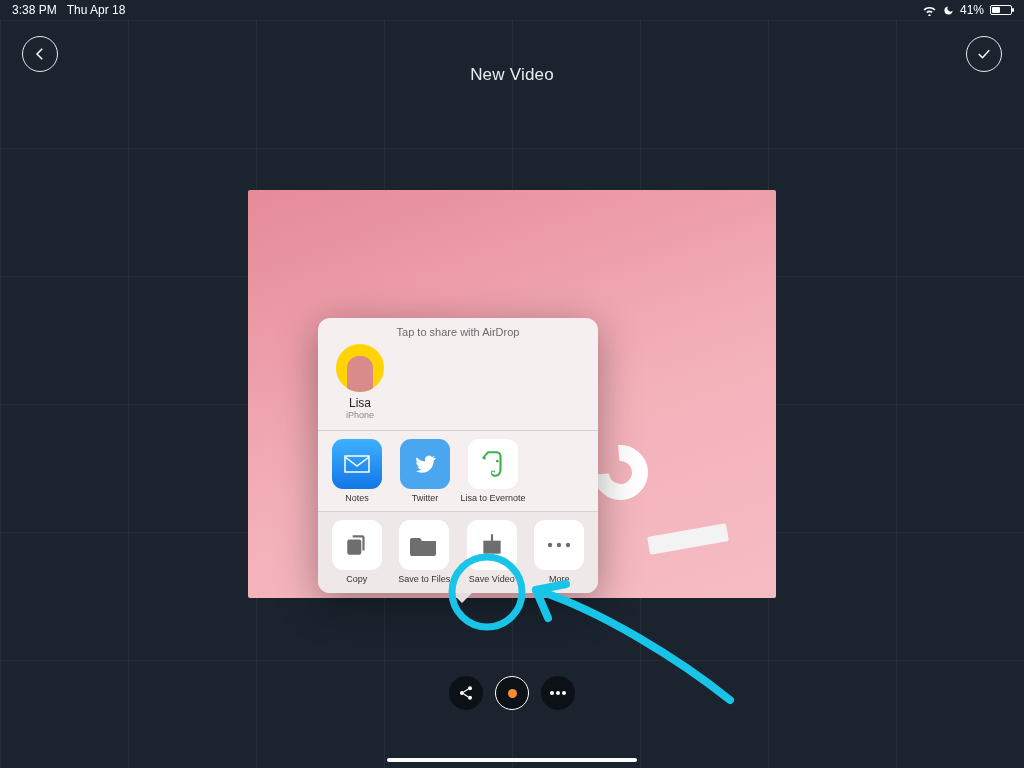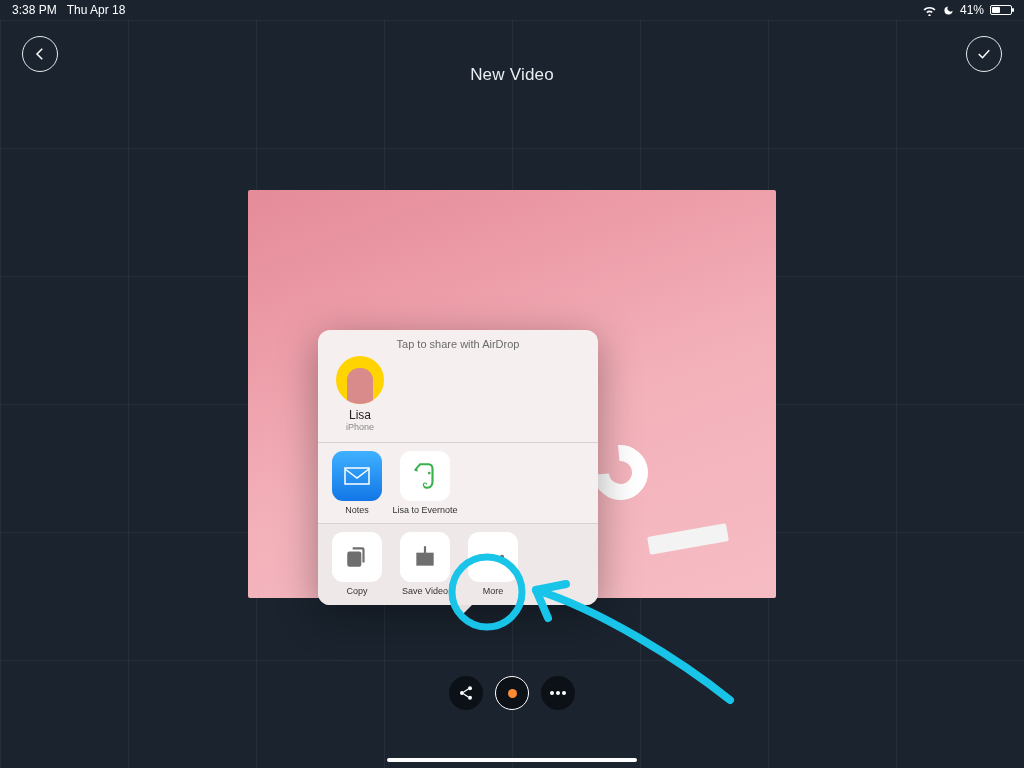--- a/index.html
+++ b/index.html
@@ -76,21 +76,21 @@
   .media .shape-bar {
     position: absolute; left: 400px; top: 340px;
     width: 80px; height: 18px; background: #f3f3f3;
     border-radius: 2px;
     transform: rotate(-10deg);
   }
 
   
   .popover {
     position: absolute;
-    left: 318px; top: 310px;
+    left: 318px; top: 298px;
     width: 280px;
     background: #f6eff0;
     border-radius: 12px;
     box-shadow: 0 10px 40px rgba(0,0,0,0.35);
     overflow: visible;
   }
   .popover::after {
     content: "";
     position: absolute;
     bottom: -10px; left: 134px;
@@ -233,37 +233,53 @@
       <div class="tile">
         <div class="icon mail">
           <svg width="28" height="20" viewBox="0 0 28 20">
               <path d="M2 2h24v16H2z" fill="none" stroke="#fff" stroke-width="1.5"></path>
               <path d="M2 3l12 9 12-9" fill="none" stroke="#fff" stroke-width="1.5"></path>
             </svg>
         </div>
         <div class="lbl">Notes</div>
       </div>
       <div class="tile">
+        <div class="icon twitter">
+          <svg width="26" height="22" viewBox="0 0 24 24">
+              <path d="M23 4.9c-.8.4-1.7.6-2.6.8.9-.6 1.6-1.5 2-2.5-.9.5-1.9.9-2.9 1.1A4.4 4.4 0 0012 8.3c0 .3 0 .7.1 1A12.5 12.5 0 013 4.7a4.4 4.4 0 001.4 5.9c-.7 0-1.4-.2-2-.5v.1c0 2.1 1.5 3.9 3.5 4.3-.4.1-.8.2-1.2.2-.3 0-.6 0-.9-.1.6 1.8 2.2 3 4.2 3.1A8.9 8.9 0 012 19.5 12.5 12.5 0 008.8 21.5c8.1 0 12.6-6.7 12.6-12.6v-.6c.9-.6 1.6-1.4 2.2-2.3z"></path>
+            </svg>
+        </div>
+        <div class="lbl">Twitter</div>
+      </div>
+      <div class="tile">
         <div class="icon evernote">
           <svg width="26" height="30" viewBox="0 0 24 28">
               <path d="M7 2h8c3 0 5 2 5 5v12c0 4-2 7-6 7-3 0-4-2-4-4 0-1 .5-2 2-2s2 .8 2 2h-1c0 0 0-1-1-1s-1 1-1 1c0 1 1 2 3 2 3 0 4-2 4-5V7c0-2-1-3-3-3H8L5 7v3c0 0-3 0-3-2V8l5-6zM16 10c.7 0 1.3.6 1.3 1.3S16.7 12.6 16 12.6 14.7 12 14.7 11.3 15.3 10 16 10z"></path>
             </svg>
         </div>
         <div class="lbl">Lisa to Evernote</div>
       </div>
     </div>
     <div class="hr"></div>
     <div class="row actions">
       <div class="tile">
         <div class="icon">
           <svg width="26" height="26" viewBox="0 0 24 24">
               <path fill="#6e6e6e" d="M8 3h9a2 2 0 012 2v12h-2V5H8zM5 7h9a2 2 0 012 2v10a2 2 0 01-2 2H5a2 2 0 01-2-2V9a2 2 0 012-2z"></path>
             </svg>
         </div>
         <div class="lbl">Copy</div>
+      </div>
+      <div class="tile">
+        <div class="icon">
+          <svg width="28" height="22" viewBox="0 0 28 22">
+              <path fill="#6e6e6e" d="M2 4h8l2 3h14v13a2 2 0 01-2 2H2a2 2 0 01-2-2V6a2 2 0 012-2z"></path>
+            </svg>
+        </div>
+        <div class="lbl">Save to Files</div>
       </div>
       <div class="tile">
         <div class="icon">
           <svg width="26" height="26" viewBox="0 0 24 24">
               <path fill="#6e6e6e" d="M4 8h16v12H4z"></path>
               <path fill="#6e6e6e" d="M11 2h2v8h3l-4 5-4-5h3z"></path>
             </svg>
         </div>
         <div class="lbl">Save Video</div>
       </div>

